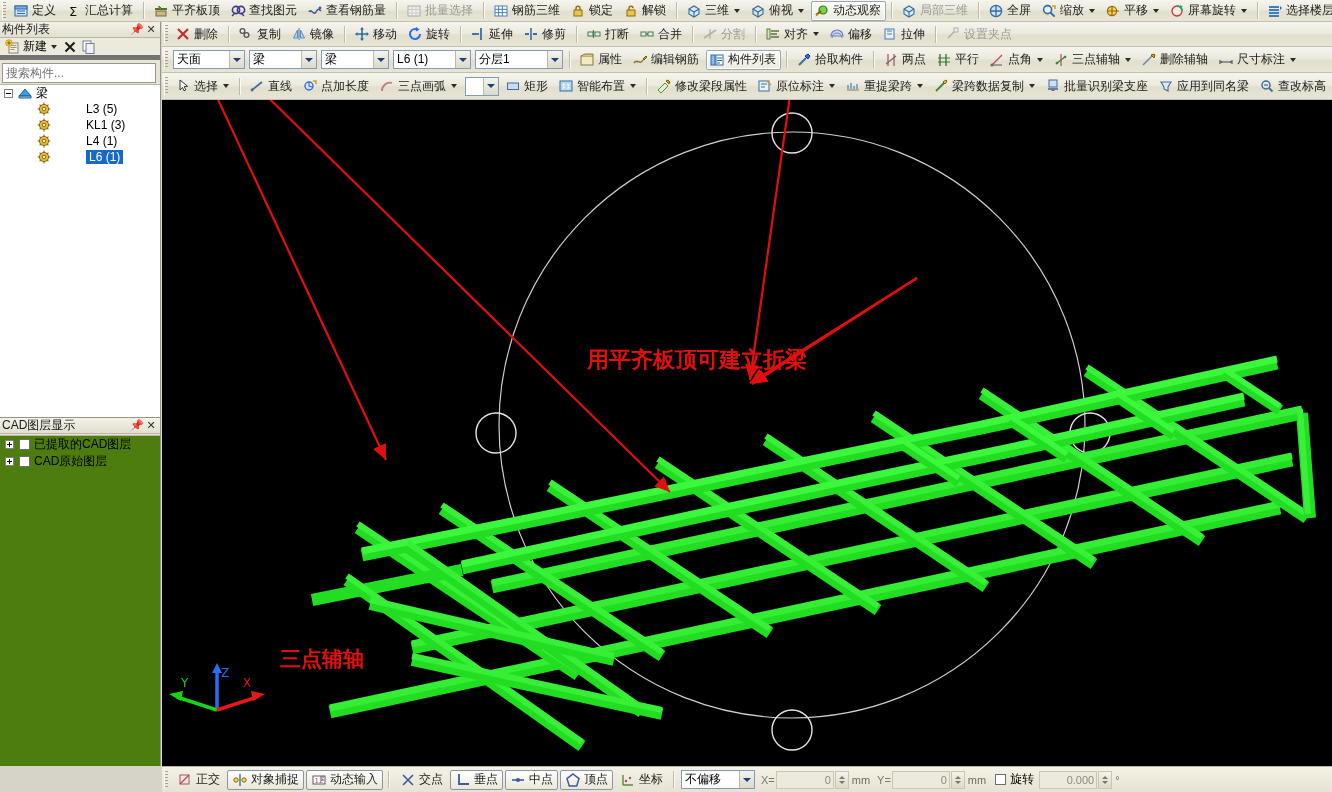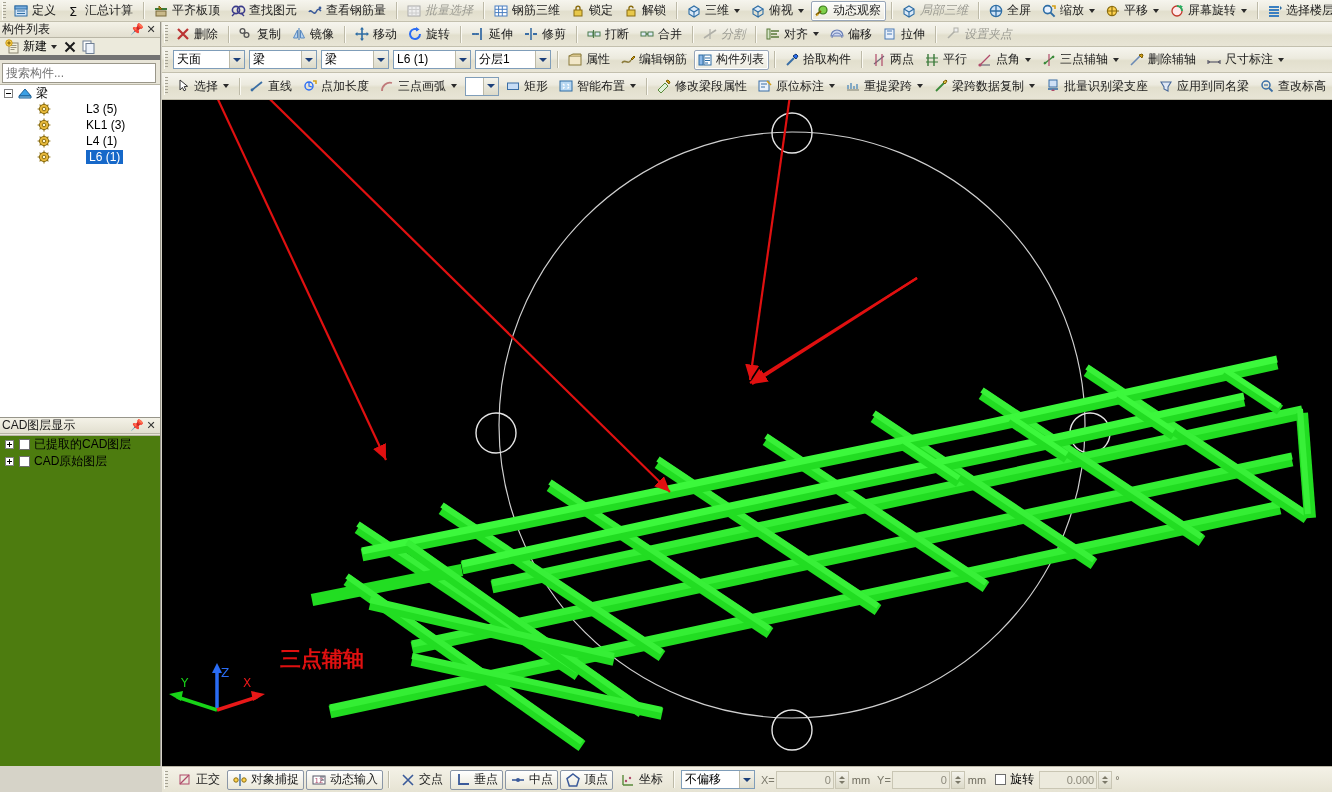--- a/index.html
+++ b/index.html
@@ -34,21 +34,21 @@
     border: 1px solid transparent;
     border-radius: 2px;
     color: #1b1b1b; font-size: 12px;
     cursor: default;
   }
   .tbtn.pressed {
     border: 1px solid #98a6b8;
     background: linear-gradient(to bottom,#fdfdfb,#eceade);
     box-shadow: inset 0 0 0 1px #fff;
   }
-  .tbtn.dim { color: #9a9a92; font-style: italic; }
+  .tbtn.dim { color: #9a9a92; }
   .sep {
     width: 2px; height: 17px; margin: 0 4px;
     border-left: 1px solid #bdbaa8;
     border-right: 1px solid #fbfaf3;
     flex: none;
   }
   .gripper {
     width: 4px; height: 18px; margin: 0 3px 0 2px; flex: none;
     background-image: repeating-linear-gradient(to bottom,
        #a6a394 0 1px, transparent 1px 3px);
@@ -626,21 +626,21 @@
         <span class="arrow">
           <i></i>
         </span>
       </span>
       <span class="combo" style="width: 78px;">
         <span class="val">L6 (1)</span>
         <span class="arrow">
           <i></i>
         </span>
       </span>
-      <span class="combo" style="width: 76px; align-items: center;">
+      <span class="combo" style="width: 88px; align-items: center;">
         <span class="val">分层1</span>
         <span class="arrow">
           <i></i>
         </span>
       </span>
       <span class="sep"></span>
       <span class="tbtn">
         <svg class="ico" viewBox="0 0 16 16">
           <rect x="2" y="4" width="12" height="9" fill="#f2e7c8" stroke="#8a7a3a"></rect>
           <path d="M2,4l4,-2h8v2" fill="#d8c48a" stroke="#8a7a3a" stroke-width="1"></path>
@@ -940,20 +940,21 @@
         <text x="4" y="12" fill="#2a6cf4" font-size="12" font-family="DejaVu Sans">Z</text>
         <line x1="0" y1="45" x2="-40" y2="32" stroke="#18d418" stroke-width="3.5"></line>
         <path d="M-48,29 L-34,26 L-36,36 z" fill="#18d418"></path>
         <text x="-36" y="22" fill="#18d418" font-size="12" font-family="DejaVu Sans">Y</text>
         <line x1="0" y1="45" x2="40" y2="32" stroke="#e81818" stroke-width="3.5"></line>
         <path d="M48,29 L34,26 L36,36 z" fill="#e81818"></path>
         <text x="26" y="22" fill="#e81818" font-size="12" font-family="DejaVu Sans">X</text>
       </g>
     </svg>
 
+    <div class="vp-text" id="vp-anno-0" style="font-size:22px;left:425px;top:245px;">用平齐板顶可建立折梁</div>
     <div class="vp-text" id="vp-anno-1" style="font-size:21px;left:118px;top:545px;">三点辅轴</div>
   </div>
 
   <div id="statusbar">
       <span class="gripper"></span>
       <span class="sbtn2">
         <svg class="ico" viewBox="0 0 16 16">
           <rect x="3" y="3" width="9" height="9" fill="none" stroke="#b04a6a"></rect>
           <path d="M3,12L12,3" fill="none" stroke="#b04a6a" stroke-width="1.2"></path>
         </svg>

